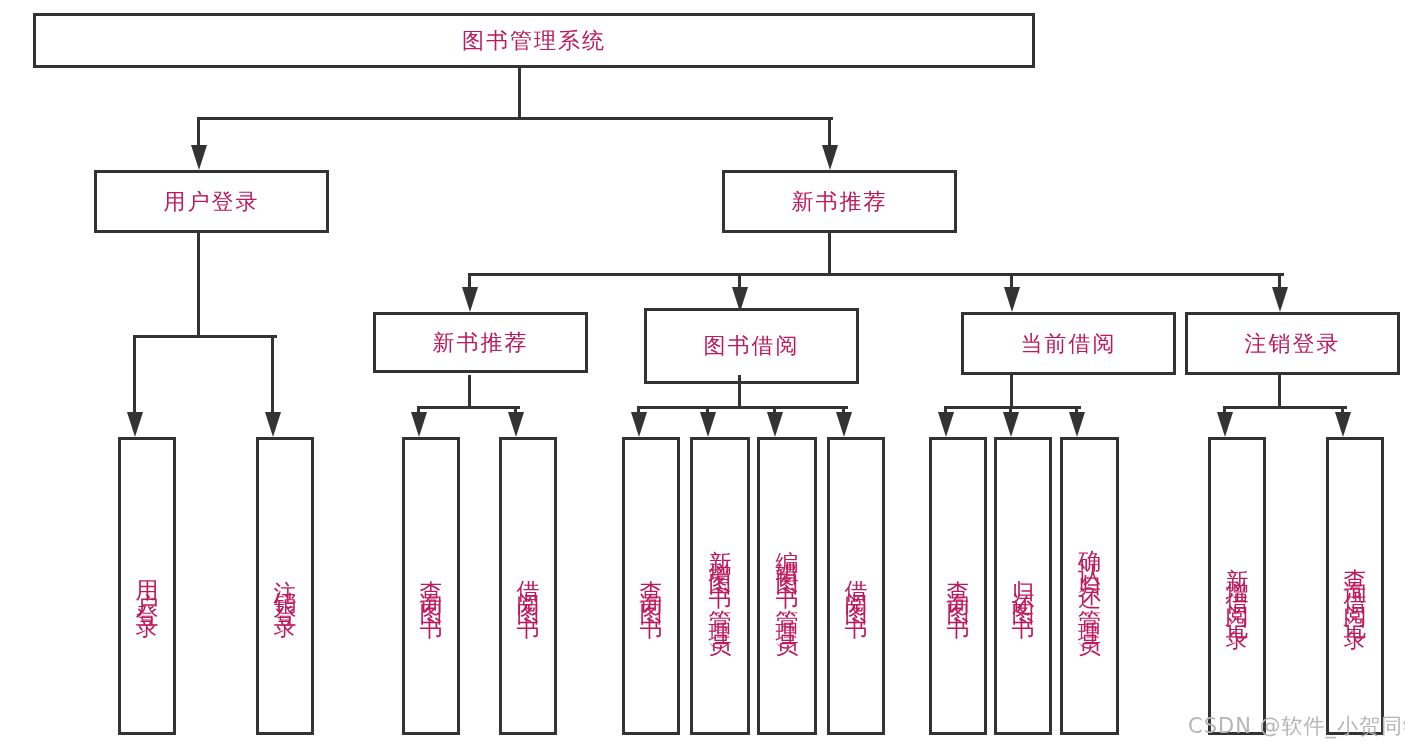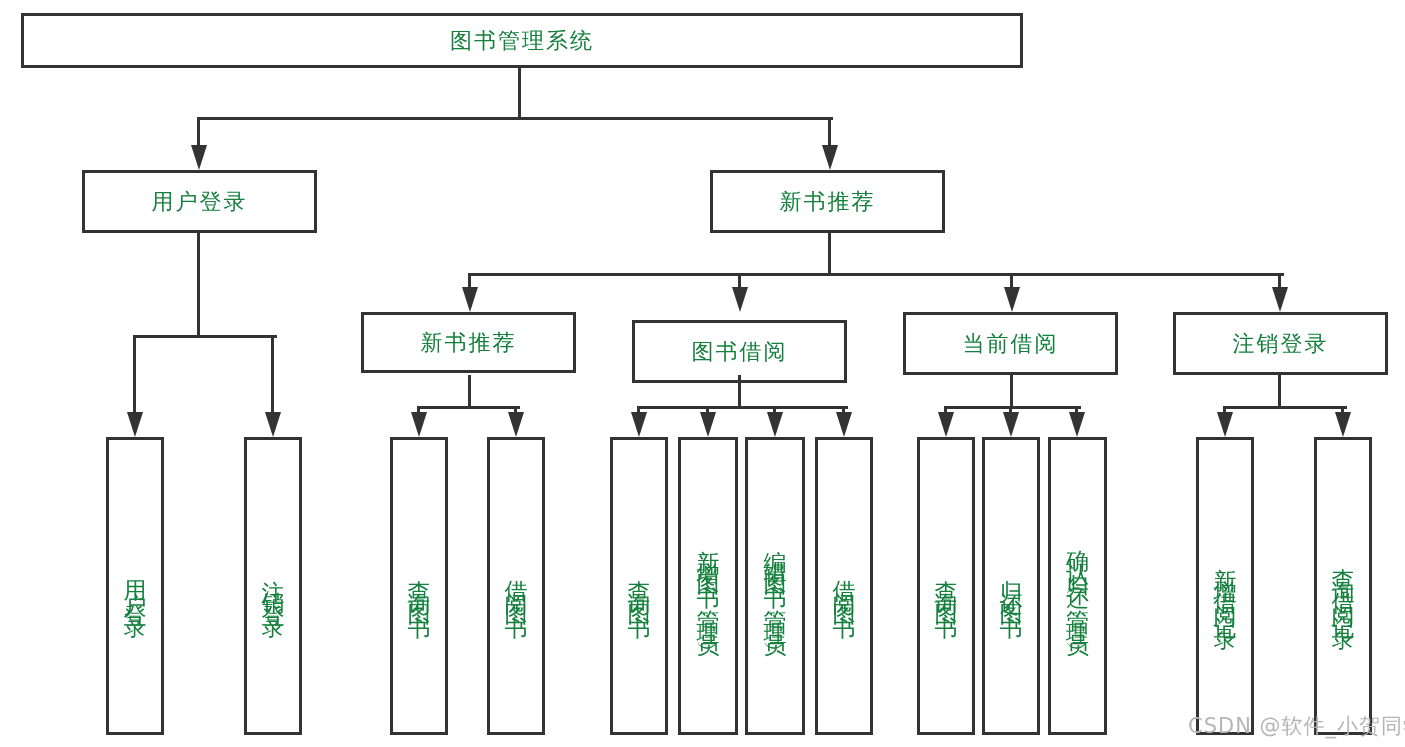--- a/index.html
+++ b/index.html
@@ -12,24 +12,25 @@
     overflow: hidden;
   }
   .box {
     position: absolute;
     box-sizing: border-box;
     border: 3px solid #333333;
     background: #ffffff;
     display: flex;
     align-items: center;
     justify-content: center;
-    color: #15803d;
+    color: #be185d;
     font-size: 22px;
     letter-spacing: 2px;
     text-align: center;
+    margin-left: 12px;
   }
   .vbox {
     writing-mode: vertical-lr;
     text-orientation: mixed;
     letter-spacing: 12px;
     line-height: 1;
     font-size: 23px;
     padding: 12px 0;
   }
   .hline, .vline {
@@ -92,24 +93,24 @@
   <div class="vline" style="left:738px; top:273px; height:19px;"></div>
   <div class="arrowhead" style="left:732px; top:287px;"></div>
   <div class="vline" style="left:1010px; top:273px; height:19px;"></div>
   <div class="arrowhead" style="left:1004px; top:287px;"></div>
   <div class="vline" style="left:1278px; top:273px; height:19px;"></div>
   <div class="arrowhead" style="left:1272px; top:287px;"></div>
 
   <div class="box" style="left:361px; top:312px; width:215px; height:61px;">
     <span>新书推荐</span>
   </div>
-  <div class="box" style="left:632px; top:320px; width:215px; height:63px;">
+  <div class="box" style="left:632px; top:308px; width:215px; height:76px;">
     <span>图书借阅</span>
   </div>
-  <div class="box" style="left:903px; top:312px; width:215px; height:63px;">
+  <div class="box" style="left:949px; top:312px; width:215px; height:63px;">
     <span>当前借阅</span>
   </div>
   <div class="box" style="left:1173px; top:312px; width:215px; height:63px;">
     <span>注销登录</span>
   </div>
 
   <div class="vline" style="left:468px; top:375px; height:34px;"></div>
   <div class="vline" style="left:738px; top:375px; height:34px;"></div>
   <div class="vline" style="left:1010px; top:375px; height:34px;"></div>
   <div class="vline" style="left:1278px; top:375px; height:34px;"></div>

